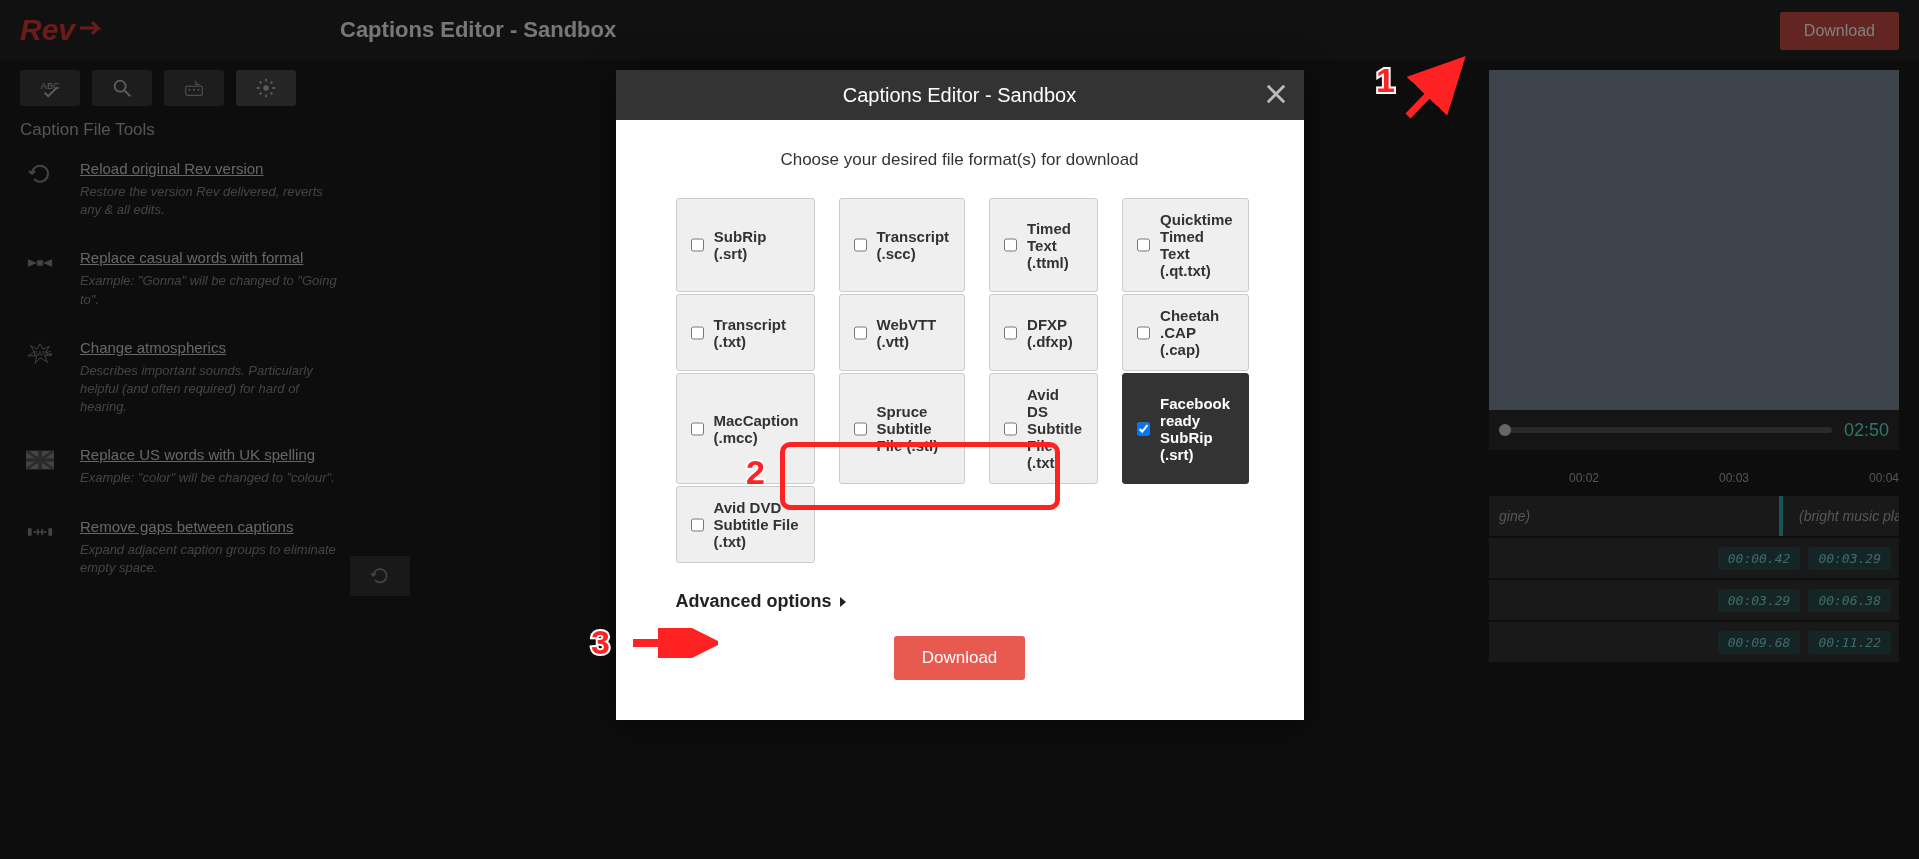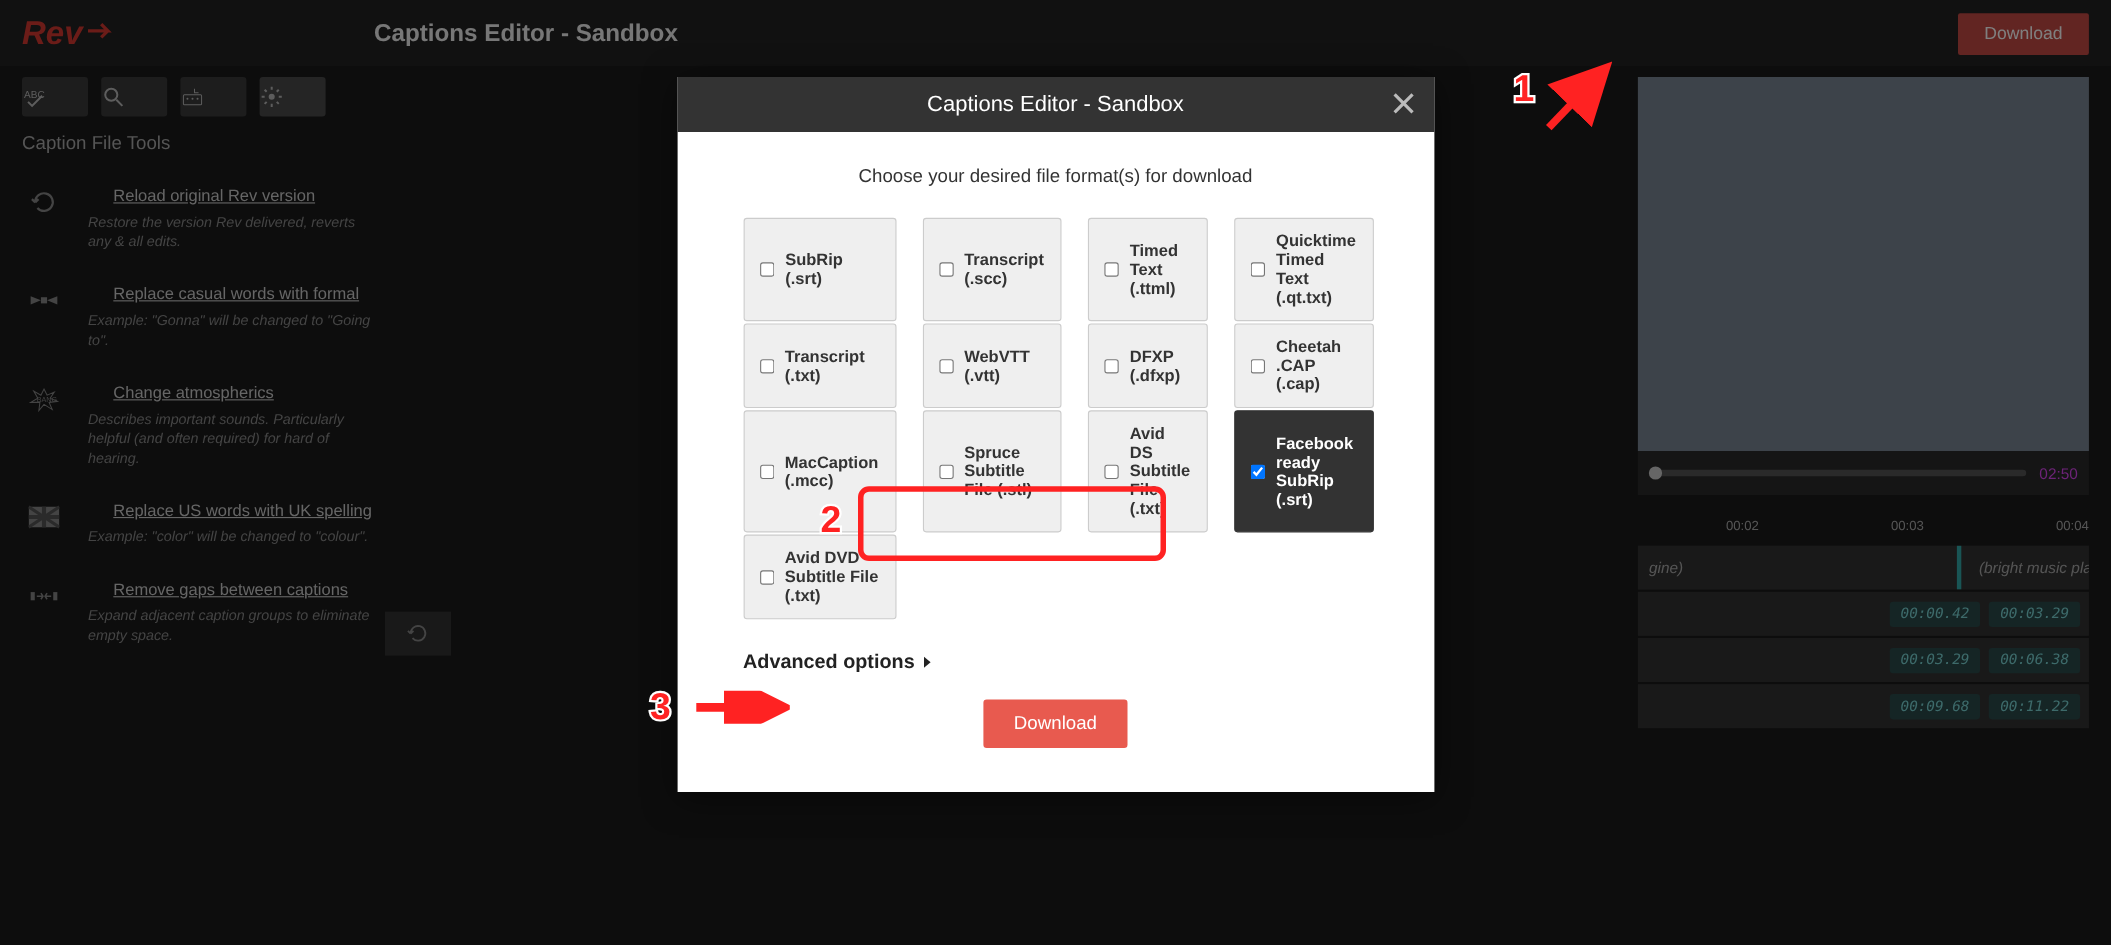--- a/index.html
+++ b/index.html
@@ -7,37 +7,37 @@
 
 .overlay { position: absolute; top: 0; left: 0; width: 100%; height: 100%; background: rgba(0,0,0,0.5); z-index: 5; }
 
 .header { position: absolute; top: 0; left: 0; width: 100%; height: 60px; background: #222; display: flex; align-items: center; padding: 0 20px; z-index: 1; }
 .logo { width: 90px; height: 40px; margin-right: 230px; }
 .logo svg { width: 100%; height: 100%; }
 .header-title { color: #eee; font-size: 22px; font-weight: 600; }
 .download-btn-header { position: absolute; right: 20px; top: 12px; background: #c44a44; color: #fff; border: none; padding: 10px 24px; font-size: 16px; font-weight: 500; border-radius: 2px; cursor: pointer; z-index: 1; }
 
 .toolbar { position: absolute; top: 70px; left: 20px; display: flex; gap: 12px; z-index: 1; }
-.toolbar-btn { width: 60px; height: 36px; background: #3a3a3a; border: none; border-radius: 3px; display: flex; align-items: center; color: #14b8a6; cursor: pointer; }
+.toolbar-btn { width: 60px; height: 36px; background: #3a3a3a; border: none; border-radius: 3px; display: flex; align-items: center; justify-content: center; color: #14b8a6; cursor: pointer; }
 .toolbar-btn.active { background: #4a4a4a; }
 .toolbar-btn svg { width: 22px; height: 22px; fill: #bbb; }
 
 .sidebar { position: absolute; top: 120px; left: 20px; width: 320px; z-index: 1; }
-.sidebar-title { color: #aaa; font-size: 17px; font-weight: 400; margin-bottom: 30px; }
+.sidebar-title { color: #aaa; font-size: 17px; font-weight: 400; margin-bottom: 20px; }
 .tool-item { display: flex; gap: 20px; margin-bottom: 30px; align-items: flex-start; }
 .tool-icon { width: 40px; flex-shrink: 0; color: #888; display: flex; justify-content: center; padding-top: 2px; }
 .tool-icon svg { width: 28px; height: 24px; fill: #888; }
 .tool-content { flex: 1; }
-.tool-title { color: #ccc; font-size: 15px; text-decoration: underline; margin-bottom: 6px; display: block; margin-left: 23px; }
+.tool-title { color: #ccc; font-size: 15px; text-decoration: underline; margin-bottom: 6px; display: block; }
 .tool-desc { color: #888; font-size: 13px; font-style: italic; line-height: 1.4; }
 
 .video-area { position: absolute; top: 70px; right: 20px; width: 410px; height: 380px; background: #333; z-index: 1; }
 .video-placeholder { width: 100%; height: 340px; background: #7a8794; }
 .video-controls { position: absolute; bottom: 0; left: 0; right: 0; height: 40px; display: flex; align-items: center; padding: 0 10px; background: #2a2a2a; }
-.video-time { color: #d946ef; font-size: 14px; margin-left: auto; }
+.video-time { color: #5eead4; font-size: 18px; margin-left: auto; }
 
 .timeline-area { position: absolute; top: 460px; right: 20px; width: 410px; z-index: 1; color: #aaa; }
 .timeline-ruler { height: 36px; display: flex; align-items: center; font-size: 13px; position: relative; }
 .ruler-tick { position: absolute; font-size: 12px; color: #aaa; }
 .timeline-row { height: 40px; background: #333; margin-bottom: 2px; display: flex; align-items: center; padding: 0 10px; font-size: 14px; color: #aaa; position: relative; overflow: hidden; font-style: italic; }
 .timeline-label { white-space: nowrap; }
 .timecode-pair { position: absolute; right: 8px; display: flex; gap: 8px; }
 .timecode { background: #2a4a4a; color: #7ad4d4; padding: 4px 10px; font-size: 13px; border-radius: 3px; font-family: monospace; }
 
 .undo-panel { position: absolute; top: 556px; left: 350px; width: 60px; height: 40px; background: #333; display: flex; align-items: center; justify-content: center; z-index: 1; }

